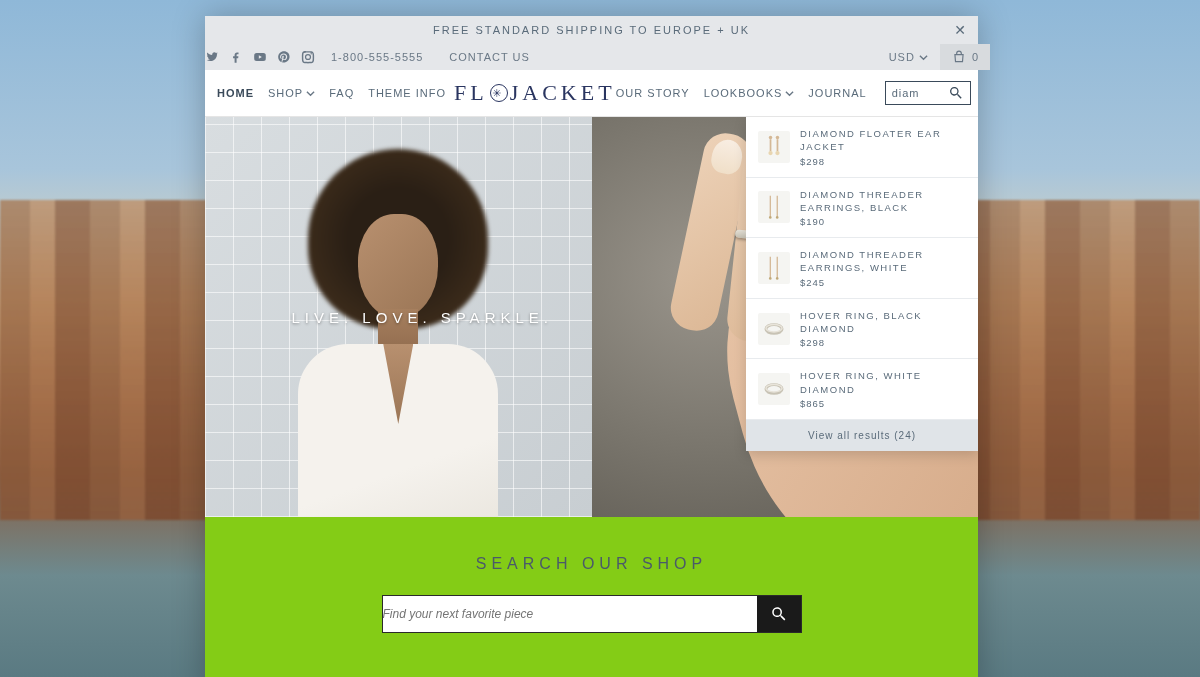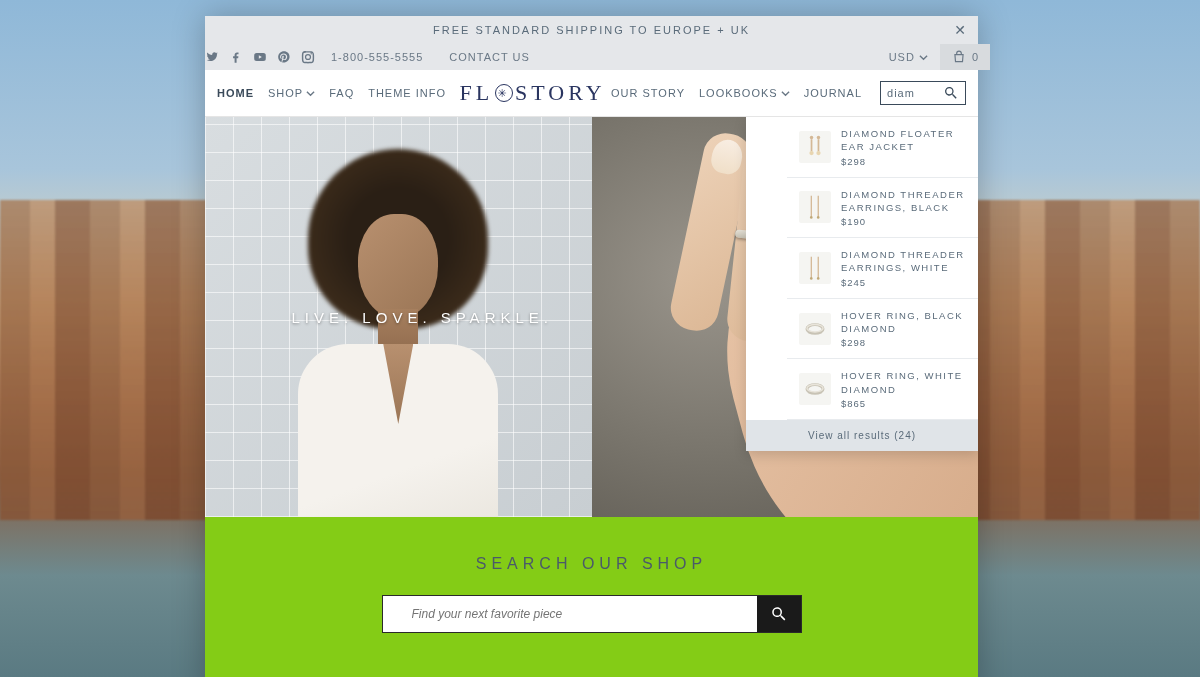--- a/index.html
+++ b/index.html
@@ -63,32 +63,32 @@
 .finger { position: absolute; background: linear-gradient(135deg, #edd2b8, #dcb896); border-radius: 22px; }
 .f1 { width: 48px; height: 200px; left: 95px; top: 15px; transform: rotate(12deg); }
 .f2 { width: 50px; height: 230px; left: 145px; top: -5px; transform: rotate(6deg); }
 .f3 { width: 48px; height: 220px; left: 198px; top: 10px; transform: rotate(0deg); }
 .f4 { width: 44px; height: 185px; left: 248px; top: 40px; transform: rotate(-6deg); }
 .nail { position: absolute; top: 6px; left: 50%; transform: translateX(-50%); width: 30px; height: 34px; background: linear-gradient(#f8ede2, #f0dfc8); border-radius: 50% 50% 40% 40%; }
 .ring { position: absolute; top: 120px; left: 50%; transform: translateX(-50%); width: 52px; height: 8px; background: linear-gradient(#e8e4da, #c8c3b5); border-radius: 4px; box-shadow: 0 2px 3px rgba(0,0,0,.3); }
 .hero-caption.right { left: 54%; }
 
 .suggestions { position: absolute; top: 0; right: 0; width: 232px; background: #fff; box-shadow: 0 4px 12px rgba(0,0,0,.15); z-index: 10; }
-.sug-item { display: flex; align-items: center; gap: 10px; padding: 10px 12px; border-bottom: 1px solid #e8ebee; cursor: pointer; margin-left: 41px; }
+.sug-item { display: flex; align-items: center; gap: 10px; padding: 10px 12px; border-bottom: 1px solid #e8ebee; cursor: pointer; }
 .sug-img { width: 32px; height: 32px; background: #f5f5f2; border-radius: 2px; display: flex; align-items: center; justify-content: center; }
 .sug-img svg { width: 22px; height: 26px; }
 .sug-text { flex: 1; }
 .sug-title { font-size: 9.5px; letter-spacing: 1.5px; color: #5a6b7a; line-height: 1.4; }
 .sug-price { font-size: 9.5px; letter-spacing: 1px; color: #5a6b7a; margin-top: 2px; }
 .sug-footer { background: #e0e4e8; text-align: center; padding: 10px; font-size: 10px; letter-spacing: 1px; color: #5a6b7a; cursor: pointer; }
 
 .search-section { background: #84cc16; padding: 38px 0 60px; text-align: center; }
 .search-heading { font-size: 16px; letter-spacing: 5px; color: #4a5a6a; margin-bottom: 22px; font-weight: 400; }
 .big-search { display: inline-flex; width: 420px; height: 38px; border: 1px solid #2a2a2a; background: #fff; }
-.big-input { flex: 1; border: none; outline: none; padding: 0 29px; font-size: 12px; color: #6a7886; font-style: italic; }
+.big-input { flex: 1; border: none; outline: none; padding: 0 0; font-size: 12px; color: #6a7886; font-style: italic; }
 .big-btn { width: 44px; background: #1a1a1a; display: flex; align-items: center; justify-content: center; cursor: pointer; }
 .big-btn svg { width: 18px; height: 18px; fill: #fff; }
 </style>
 </head>
 <body>
 
 <div class="bg-cityscape"></div>
 
 <div class="frame">
 
@@ -142,21 +142,21 @@
             <path d="M1 3l4 4 4-4" stroke="#6a7886" stroke-width="1.5" fill="none"></path>
           </svg>
       </span>
       <span class="nav-item">FAQ</span>
       <span class="nav-item">THEME INFO</span>
     </div>
     <div class="nav-spacer"></div>
     <div class="logo">
       <span>FL</span>
       <span class="logo-o"></span>
-      <span>STORY</span>
+      <span>JACKET</span>
     </div>
     <div class="nav-spacer"></div>
     <div class="nav-right">
       <span class="nav-item">OUR STORY</span>
       <span class="nav-item">
         <span>LOOKBOOKS</span>
         <svg class="chev" viewBox="0 0 10 10">
             <path d="M1 3l4 4 4-4" stroke="#6a7886" stroke-width="1.5" fill="none"></path>
           </svg>
       </span>

